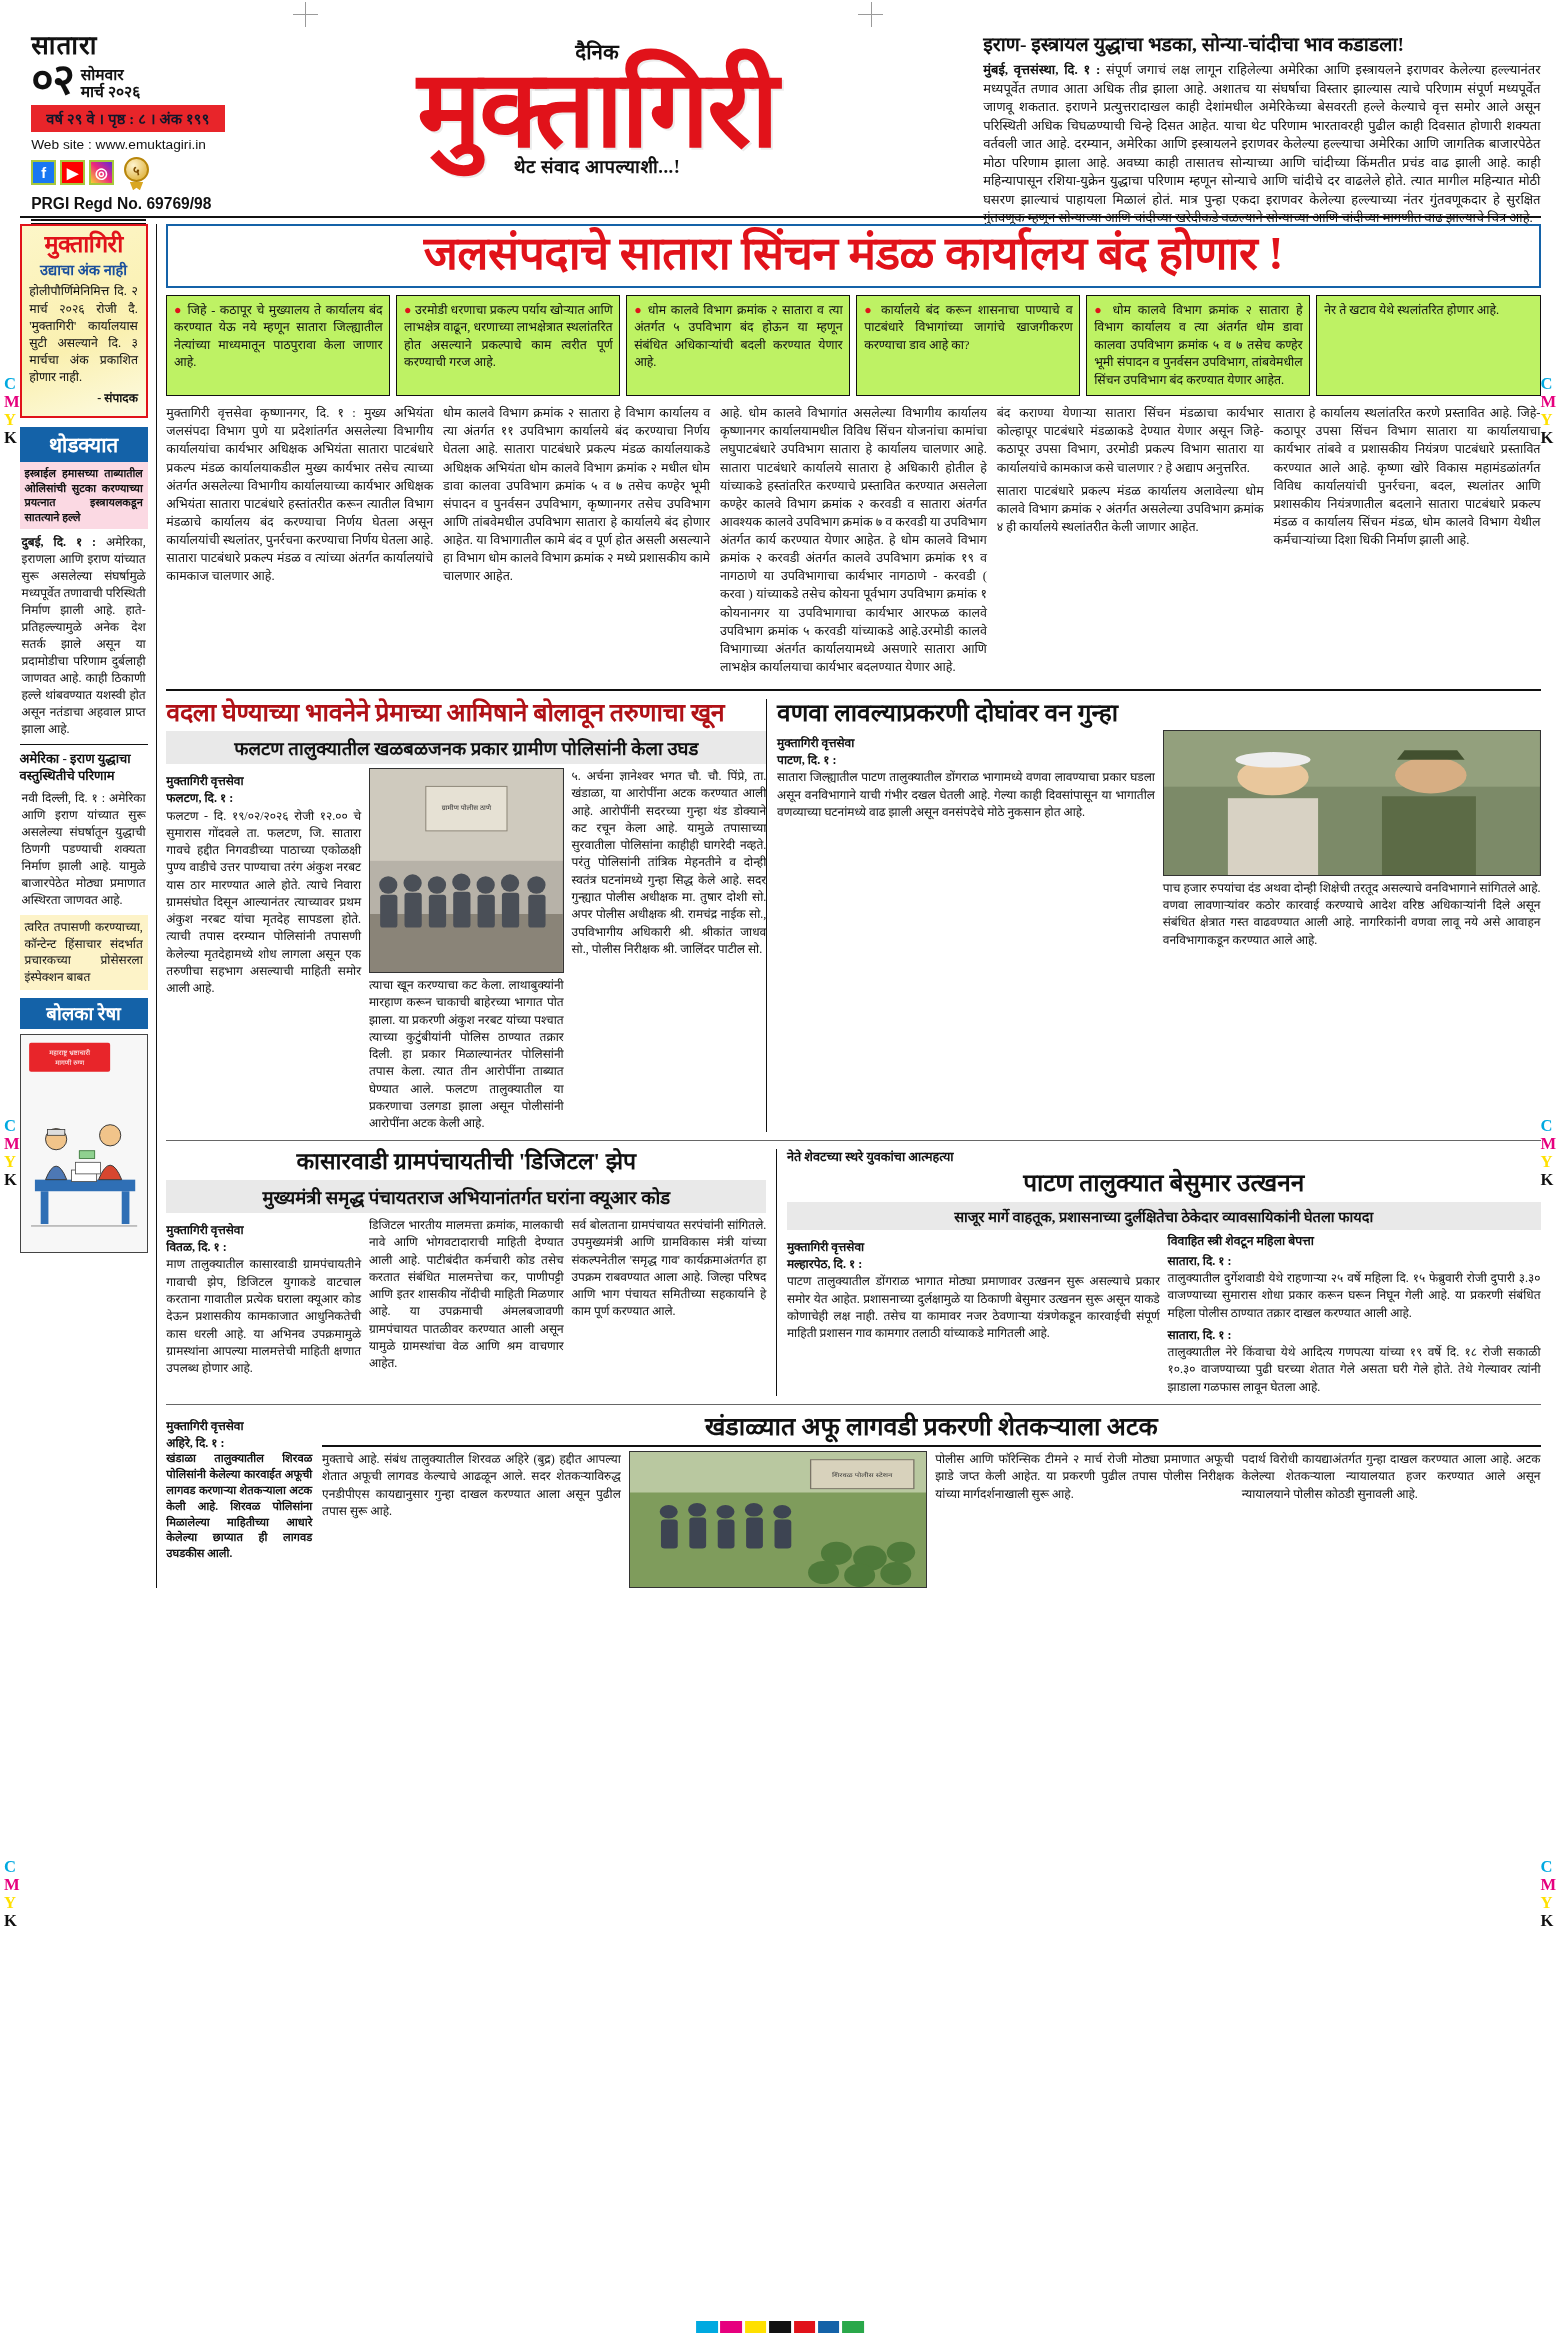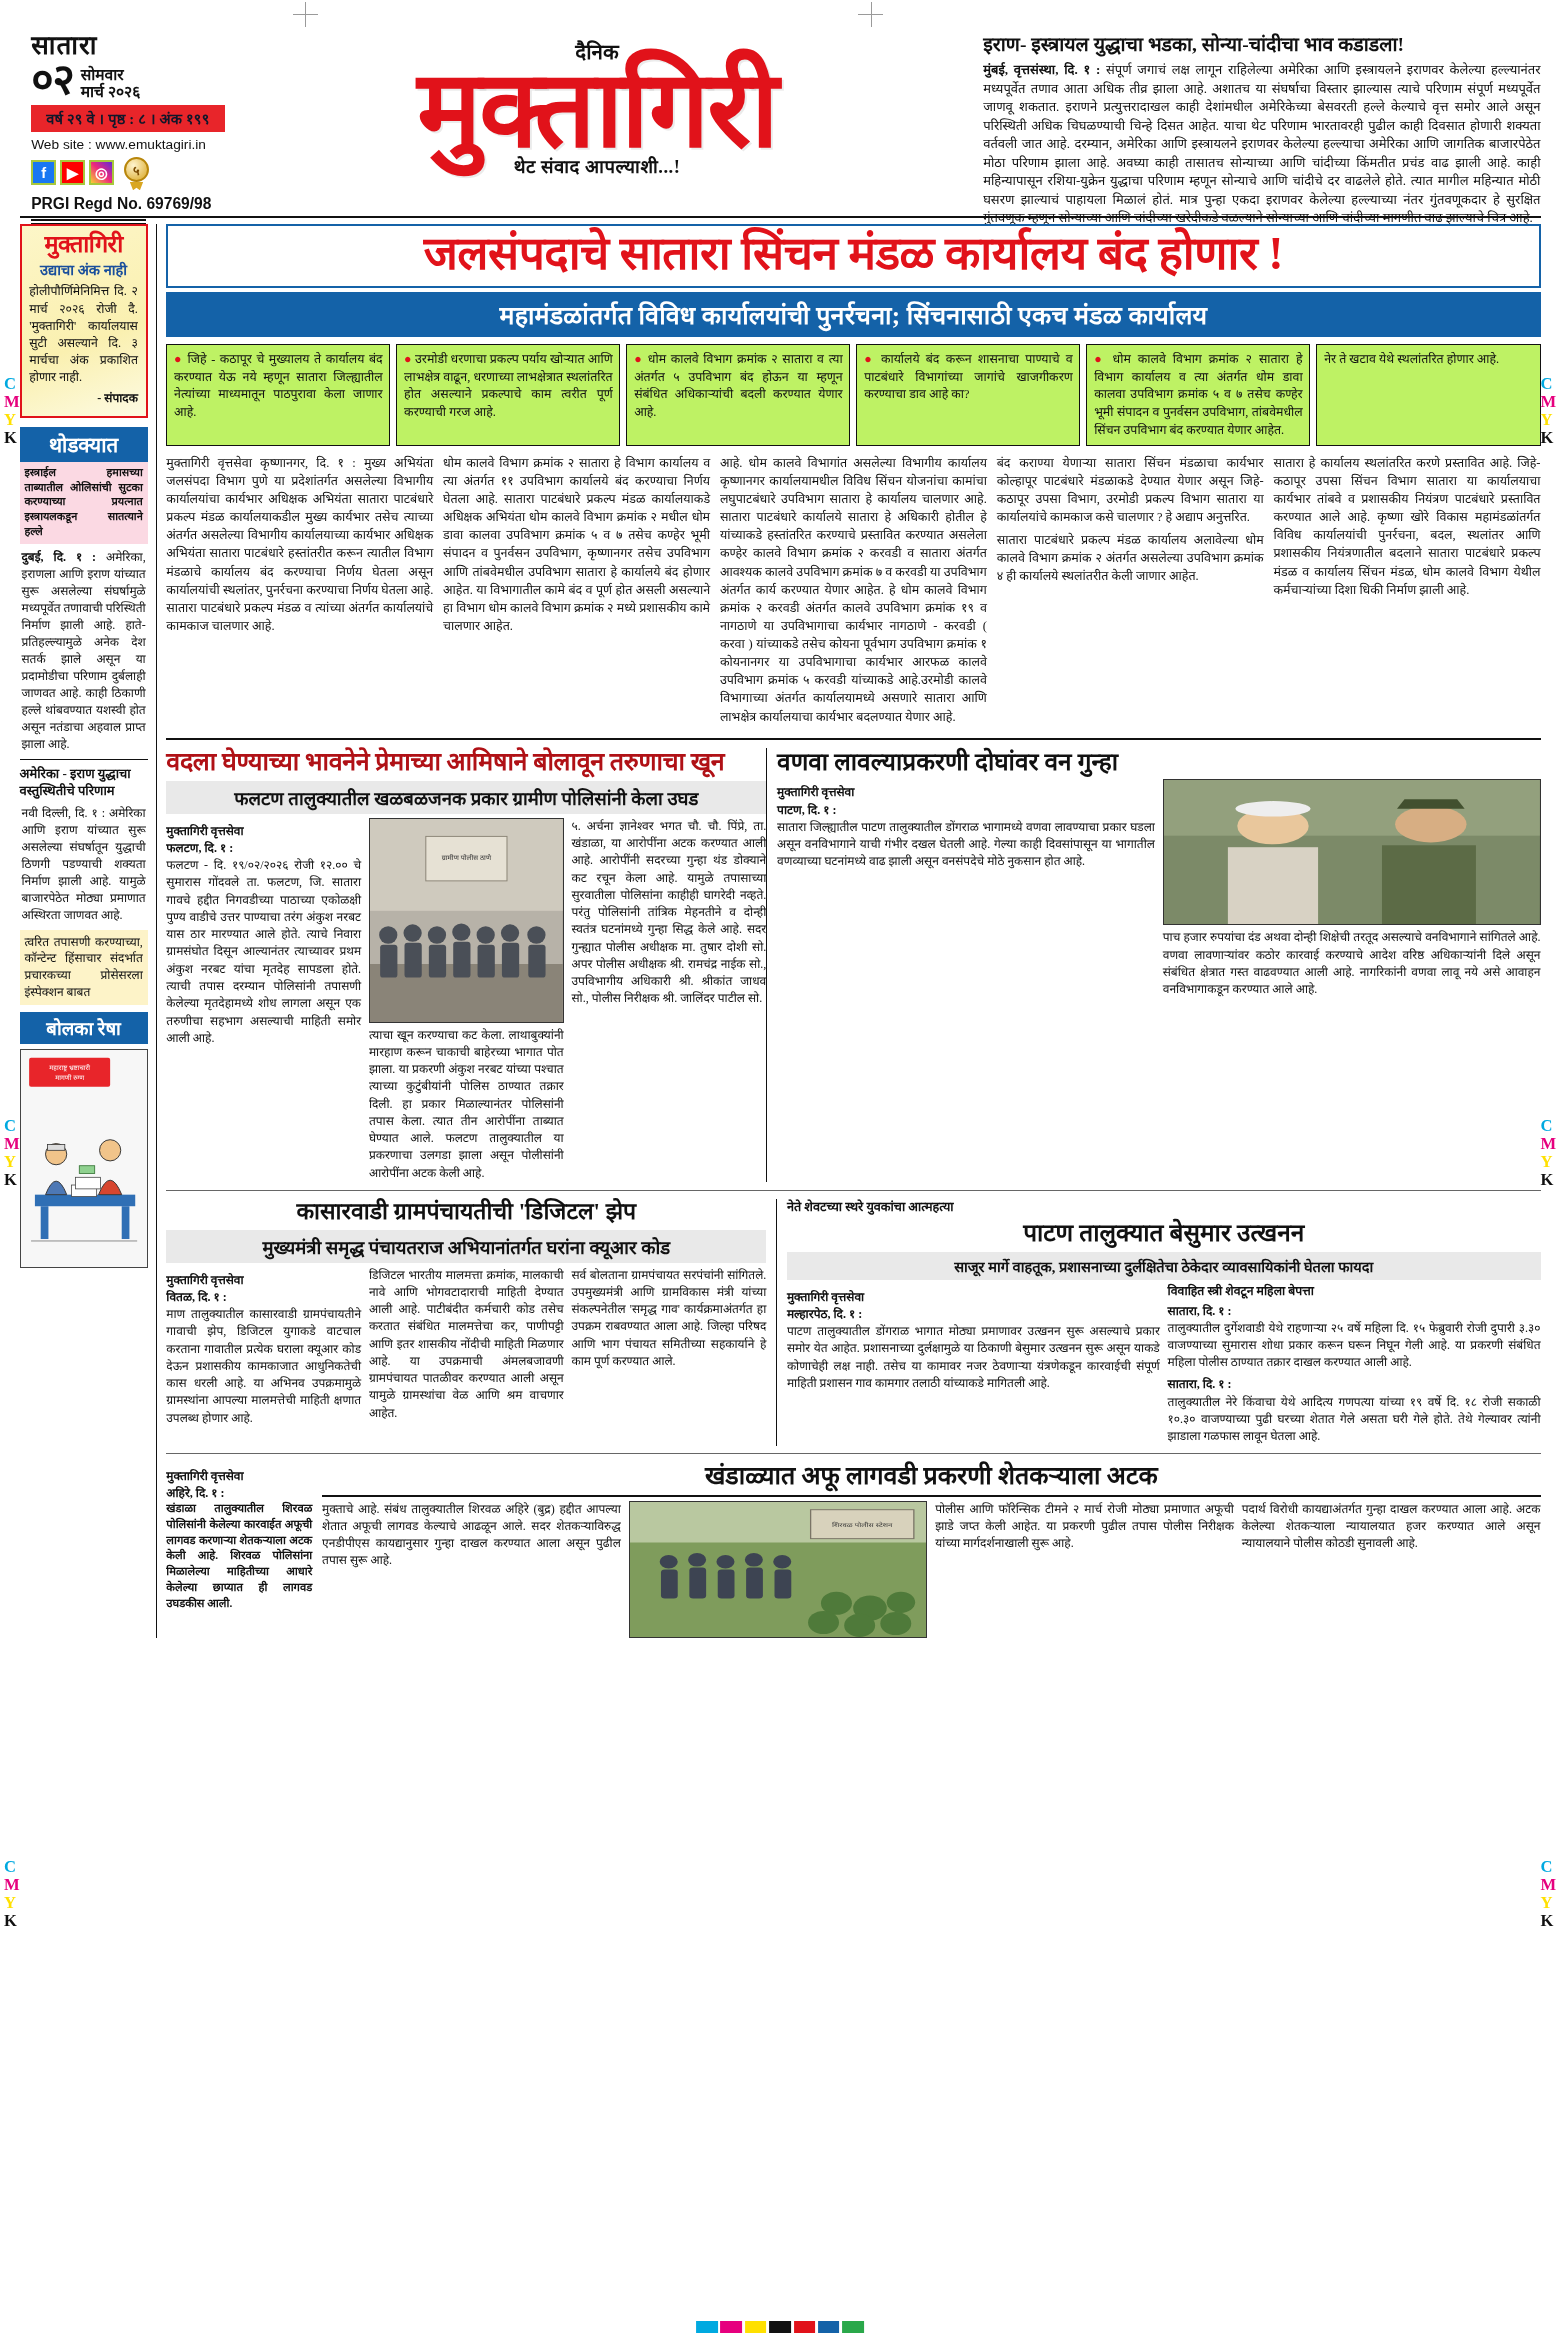--- a/index.html
+++ b/index.html
@@ -67,21 +67,21 @@
   .sidebar { width:137px; flex:0 0 137px; padding-right:7.8px; border-right:1.5px solid #111; }
   .lead-main { flex:1 1 auto; padding-left:9.8px; }
 
   .promo { border:2px solid #e1121a; background:linear-gradient(160deg,#fdf6c8,#faf0b0 60%,#fdfbe3); padding:6.8px 7.8px 9.8px; text-align:center; }
   .promo .brand { font-size:23.4px; font-weight:700; color:#e1121a; line-height:1; letter-spacing:-0.5px; }
   .promo .sub { font-size:14.6px; font-weight:700; color:#1a4f9c; margin-top:2.9px; }
   .promo .body { font-size:12.3px; line-height:1.4; text-align:justify; margin-top:3.9px; color:#111; }
   .promo .sign { font-size:12px; font-weight:700; text-align:right; margin-top:2.9px; }
 
   .sb-head { background:#1462a8; color:#fff; text-align:center; font-size:20.5px; font-weight:700; padding:2.9px 0 3.9px; margin-top:8.8px; }
-  .sb-tease { background:#fbd9e3; font-size:11px; line-height:1.35; padding:3.9px 4.9px; text-align:justify; font-weight:600;font-family:Liberation Mono, monospace; }
+  .sb-tease { background:#fbd9e3; font-size:11px; line-height:1.35; padding:3.9px 4.9px; text-align:justify; font-weight:600; }
   .sb-item { font-size:12px; line-height:1.42; text-align:justify; padding:4.9px 2px 0; }
   .sb-item .lead { font-weight:700; }
   .sb-sep { border-top:1px solid #111; margin:5.9px 0 0; }
   .sb-title { font-size:13px; font-weight:700; line-height:1.3; margin-top:5.9px; }
   .sb-box-yellow { background:#fdf3c8; padding:3.9px 4.9px; font-size:12px; line-height:1.4; text-align:justify; margin-top:5.9px; }
   .bolka { background:#1462a8; color:#fff; text-align:center; font-size:18.5px; font-weight:700; padding:2.9px 0 3.9px; margin-top:7.8px; }
   .cartoon { border:1px solid #444; background:#f7f7f7; height:219px; margin-top:4.9px; position:relative; overflow:hidden; }
 
   
   .banner-red { border:2px solid #1462a8; padding:3.9px 0 6.8px; text-align:center; background:#fff; }
@@ -269,21 +269,20 @@
           <path d="M10 198 h110" stroke="#888" stroke-width="1"></path>
         </svg>
       </div>
     </div>
 
     <div class="lead-main">
 
       <div class="banner-red">
         <h1>जलसंपदाचे सातारा सिंचन मंडळ कार्यालय बंद होणार !</h1>
       </div>
-      <div class="banner-blue">महामंडळांतर्गत विविध कार्यालयांची पुनर्रचना; सिंचनासाठी एकच मंडळ कार्यालय</div>
 
       <div class="bullets">
         <div class="bullet"><span class="dot">● </span><span>जिहे - कठापूर चे मुख्यालय ते कार्यालय बंद करण्यात येऊ नये म्हणून सातारा जिल्ह्यातील नेत्यांच्या माध्यमातून पाठपुरावा केला जाणार आहे.</span></div>
         <div class="bullet"><span class="dot">● </span><span>उरमोडी धरणाचा प्रकल्प पर्याय खोऱ्यात आणि लाभक्षेत्र वाढून, धरणाच्या लाभक्षेत्रात स्थलांतरित होत असल्याने प्रकल्पाचे काम त्वरीत पूर्ण करण्याची गरज आहे.</span></div>
         <div class="bullet"><span class="dot">● </span><span>धोम कालवे विभाग क्रमांक २ सातारा व त्या अंतर्गत ५ उपविभाग बंद होऊन या म्हणून संबंधित अधिकाऱ्यांची बदली करण्यात येणार आहे.</span></div>
         <div class="bullet"><span class="dot">● </span><span>कार्यालये बंद करून शासनाचा पाण्याचे व पाटबंधारे विभागांच्या जागांचे खाजगीकरण करण्याचा डाव आहे का?</span></div>
         <div class="bullet"><span class="dot">● </span><span>धोम कालवे विभाग क्रमांक २ सातारा हे विभाग कार्यालय व त्या अंतर्गत धोम डावा कालवा उपविभाग क्रमांक ५ व ७ तसेच कण्हेर भूमी संपादन व पुनर्वसन उपविभाग, तांबवेमधील सिंचन उपविभाग बंद करण्यात येणार आहेत.</span></div>
         <div class="bullet"><span>नेर ते खटाव येथे स्थलांतरित होणार आहे.</span></div>
       </div>
 

